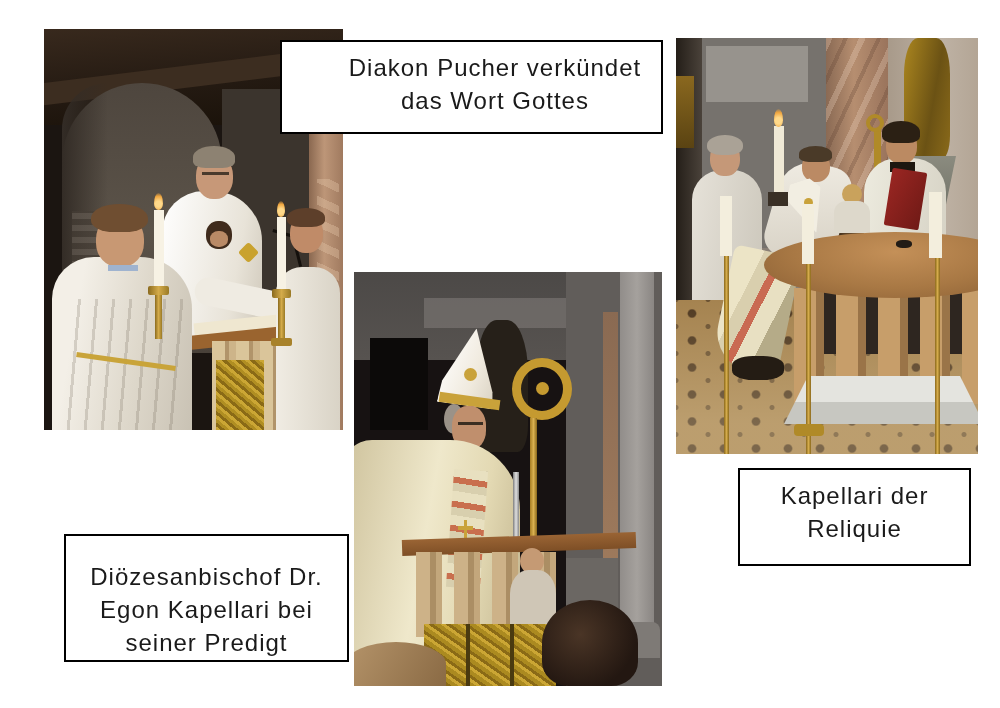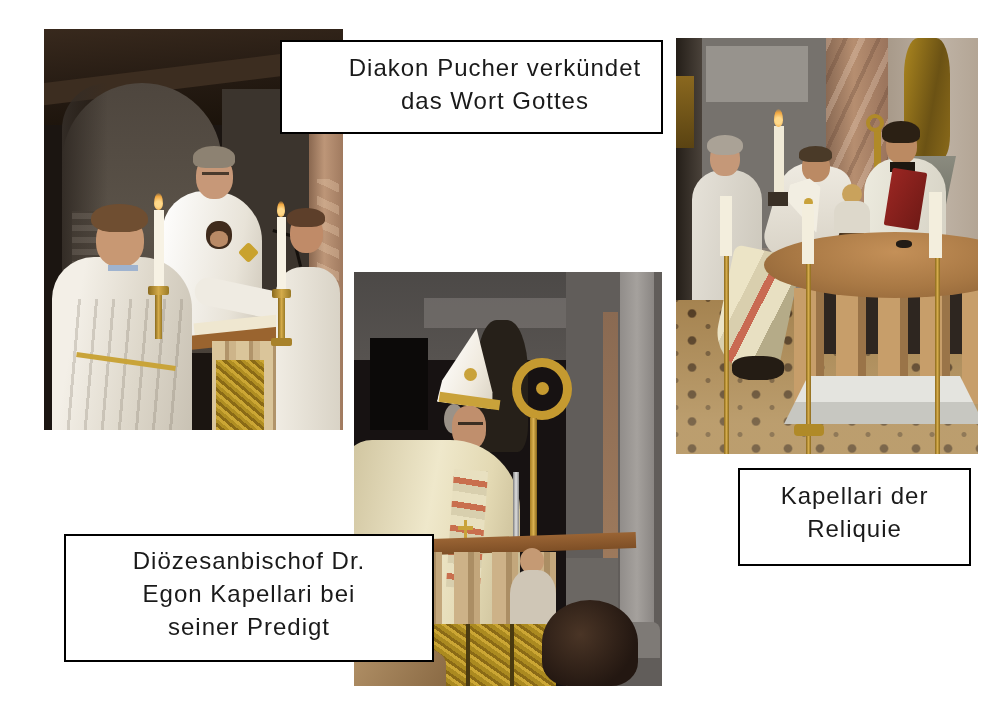--- a/index.html
+++ b/index.html
@@ -16,21 +16,21 @@
     position:absolute;background:#ffffff;border:2px solid #000000;
     display:flex;justify-content:center;align-items:flex-start;
     z-index:5;box-sizing:border-box;
   }
   .caption span{
     white-space:pre-line;text-align:center;color:#1a1a1a;
     font-size:24px;line-height:33px;letter-spacing:1px;
   }
   #caption1{left:280px;top:40px;width:383px;height:94px;padding-top:9px;padding-left:47px;}
   #caption2{left:738px;top:468px;width:233px;height:98px;padding-top:9px;}
-  #caption3{left:64px;top:534px;width:370px;height:128px;padding-top:8px;}
+  #caption3{left:64px;top:534px;width:285px;height:128px;padding-top:24px;}
 
   
   #photo1{left:44px;top:29px;width:299px;height:401px;background:#1b1511;z-index:1;}
   .p1-ceil{top:0;left:0;width:299px;height:96px;background:linear-gradient(175deg,#38291d 0%,#241a12 55%,#191108 100%);}
   .p1-beam{top:40px;left:-10px;width:250px;height:22px;background:#3c2d20;transform:rotate(-7deg);}
   .p1-arch{left:18px;top:54px;width:160px;height:270px;background:linear-gradient(180deg,#4e463e,#5b5349 55%,#494139);border-radius:80px 80px 0 0;}
   .p1-arch-shade{left:18px;top:54px;width:46px;height:270px;background:linear-gradient(90deg,#332c26,rgba(0,0,0,0));border-radius:80px 0 0 0;}
   .p1-grille{left:28px;top:182px;width:34px;height:92px;background:repeating-linear-gradient(0deg,#6a6158 0 6px,#463e36 6px 12px);opacity:.55;}
   .p1-wallright{left:178px;top:60px;width:92px;height:280px;background:#3b342d;}
   .p1-column{right:0;top:96px;width:34px;height:305px;background:linear-gradient(90deg,#8a6850,#bd9678 45%,#a07a5f);}

